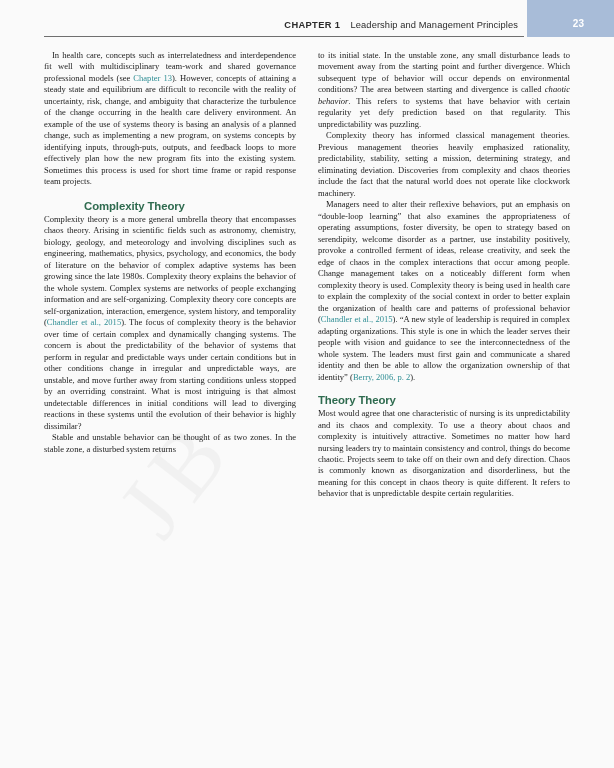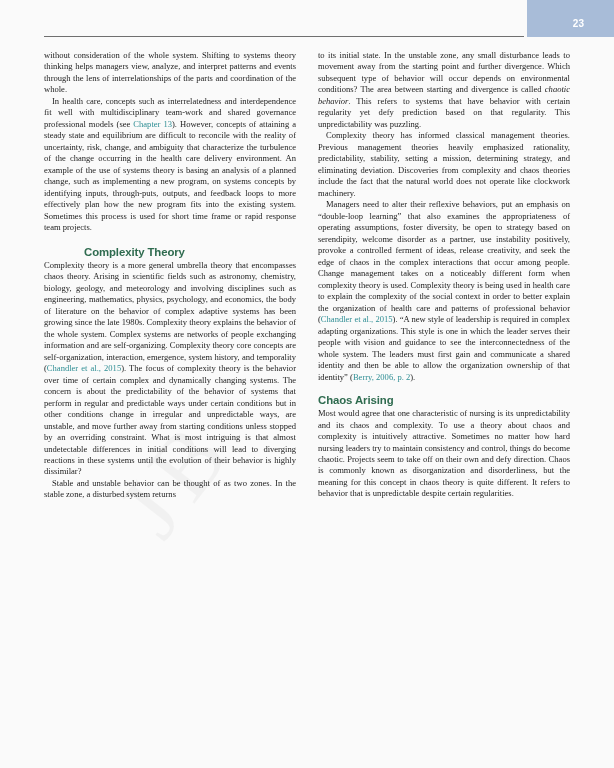--- a/index.html
+++ b/index.html
@@ -148,44 +148,48 @@
 </style>
 </head>
 <body>
 
 <div class="page">
 
   <div class="watermark">JB</div>
 
   <div class="runhead">
     <div class="runhead-pagebox"></div>
+    <div class="runhead-text">
+      <span class="runhead-chapter">CHAPTER 1</span>
+      <span>&nbsp;&nbsp;</span>
+      <span class="runhead-title">Leadership and Management Principles</span>
+    </div>
     <div class="runhead-pagenum">23</div>
     <div class="runhead-rule"></div>
   </div>
 
   <div class="columns">
 
     <div class="col">
       <div>
-          <p class="body"><span>without consideration of the whole system. Shifting to systems theory thinking helps managers view, analyze, and interpret patterns and events through the lens of interrelationships of the parts and coordination of the whole.</span></p>
           <p class="body indent"><span>In health care, concepts such as interrelatedness and interdependence fit well with multidisciplinary team-work and shared governance professional models (see </span><span class="link">Chapter 13</span><span>). However, concepts of attaining a steady state and equilibrium are difficult to reconcile with the reality of uncertainty, risk, change, and ambiguity that characterize the turbulence of the change occurring in the health care delivery environment. An example of the use of systems theory is basing an analysis of a planned change, such as implementing a new program, on systems concepts by identifying inputs, through-puts, outputs, and feedback loops to more effectively plan how the new program fits into the existing system. Sometimes this process is used for short time frame or rapid response team projects.</span></p>
         </div>
       <h2 class="section first">Complexity Theory</h2>
       <div>
           <p class="body"><span>Complexity theory is a more general umbrella theory that encompasses chaos theory. Arising in scientific fields such as astronomy, chemistry, biology, geology, and meteorology and involving disciplines such as engineering, mathematics, physics, psychology, and economics, the body of literature on the behavior of complex adaptive systems has been growing since the late 1980s. Complexity theory explains the behavior of the whole system. Complex systems are networks of people exchanging information and are self-organizing. Complexity theory core concepts are self-organization, interaction, emergence, system history, and temporality (</span><span class="link">Chandler et al., 2015</span><span>). The focus of complexity theory is the behavior over time of certain complex and dynamically changing systems. The concern is about the predictability of the behavior of systems that perform in regular and predictable ways under certain conditions but in other conditions change in irregular and unpredictable ways, are unstable, and move further away from starting conditions unless stopped by an overriding constraint. What is most intriguing is that almost undetectable differences in initial conditions will lead to diverging reactions in these systems until the evolution of their behavior is highly dissimilar?</span></p>
           <p class="body indent"><span>Stable and unstable behavior can be thought of as two zones. In the stable zone, a disturbed system returns</span></p>
         </div>
     </div>
 
     <div class="col">
       <div>
           <p class="body"><span>to its initial state. In the unstable zone, any small disturbance leads to movement away from the starting point and further divergence. Which subsequent type of behavior will occur depends on environmental conditions? The area between starting and divergence is called </span><em class="ital">chaotic behavior</em><span>. This refers to systems that have behavior with certain regularity yet defy prediction based on that regularity. This unpredictability was puzzling.</span></p>
           <p class="body indent"><span>Complexity theory has informed classical management theories. Previous management theories heavily emphasized rationality, predictability, stability, setting a mission, determining strategy, and eliminating deviation. Discoveries from complexity and chaos theories include the fact that the natural world does not operate like clockwork machinery.</span></p>
           <p class="body indent"><span>Managers need to alter their reflexive behaviors, put an emphasis on “double-loop learning” that also examines the appropriateness of operating assumptions, foster diversity, be open to strategy based on serendipity, welcome disorder as a partner, use instability positively, provoke a controlled ferment of ideas, release creativity, and seek the edge of chaos in the complex interactions that occur among people. Change management takes on a noticeably different form when complexity theory is used. Complexity theory is being used in health care to explain the complexity of the social context in order to better explain the organization of health care and patterns of professional behavior (</span><span class="link">Chandler et al., 2015</span><span>). “A new style of leadership is required in complex adapting organizations. This style is one in which the leader serves their people with vision and guidance to see the interconnectedness of the whole system. The leaders must first gain and communicate a shared identity and then be able to allow the organization ownership of that identity” (</span><span class="link">Berry, 2006, p. 2</span><span>).</span></p>
         </div>
-      <h2 class="section">Chaos Arising</h2>
+      <h2 class="section">Theory Theory</h2>
       <div>
           <p class="body"><span>Most would agree that one characteristic of nursing is its unpredictability and its chaos and complexity. To use a theory about chaos and complexity is intuitively attractive. Sometimes no matter how hard nursing leaders try to maintain consistency and control, things do become chaotic. Projects seem to take off on their own and defy direction. Chaos is commonly known as disorganization and disorderliness, but the meaning for this concept in chaos theory is quite different. It refers to behavior that is unpredictable despite certain regularities.</span></p>
         </div>
     </div>
 
   </div>
 </div>
 
 </body></html>

